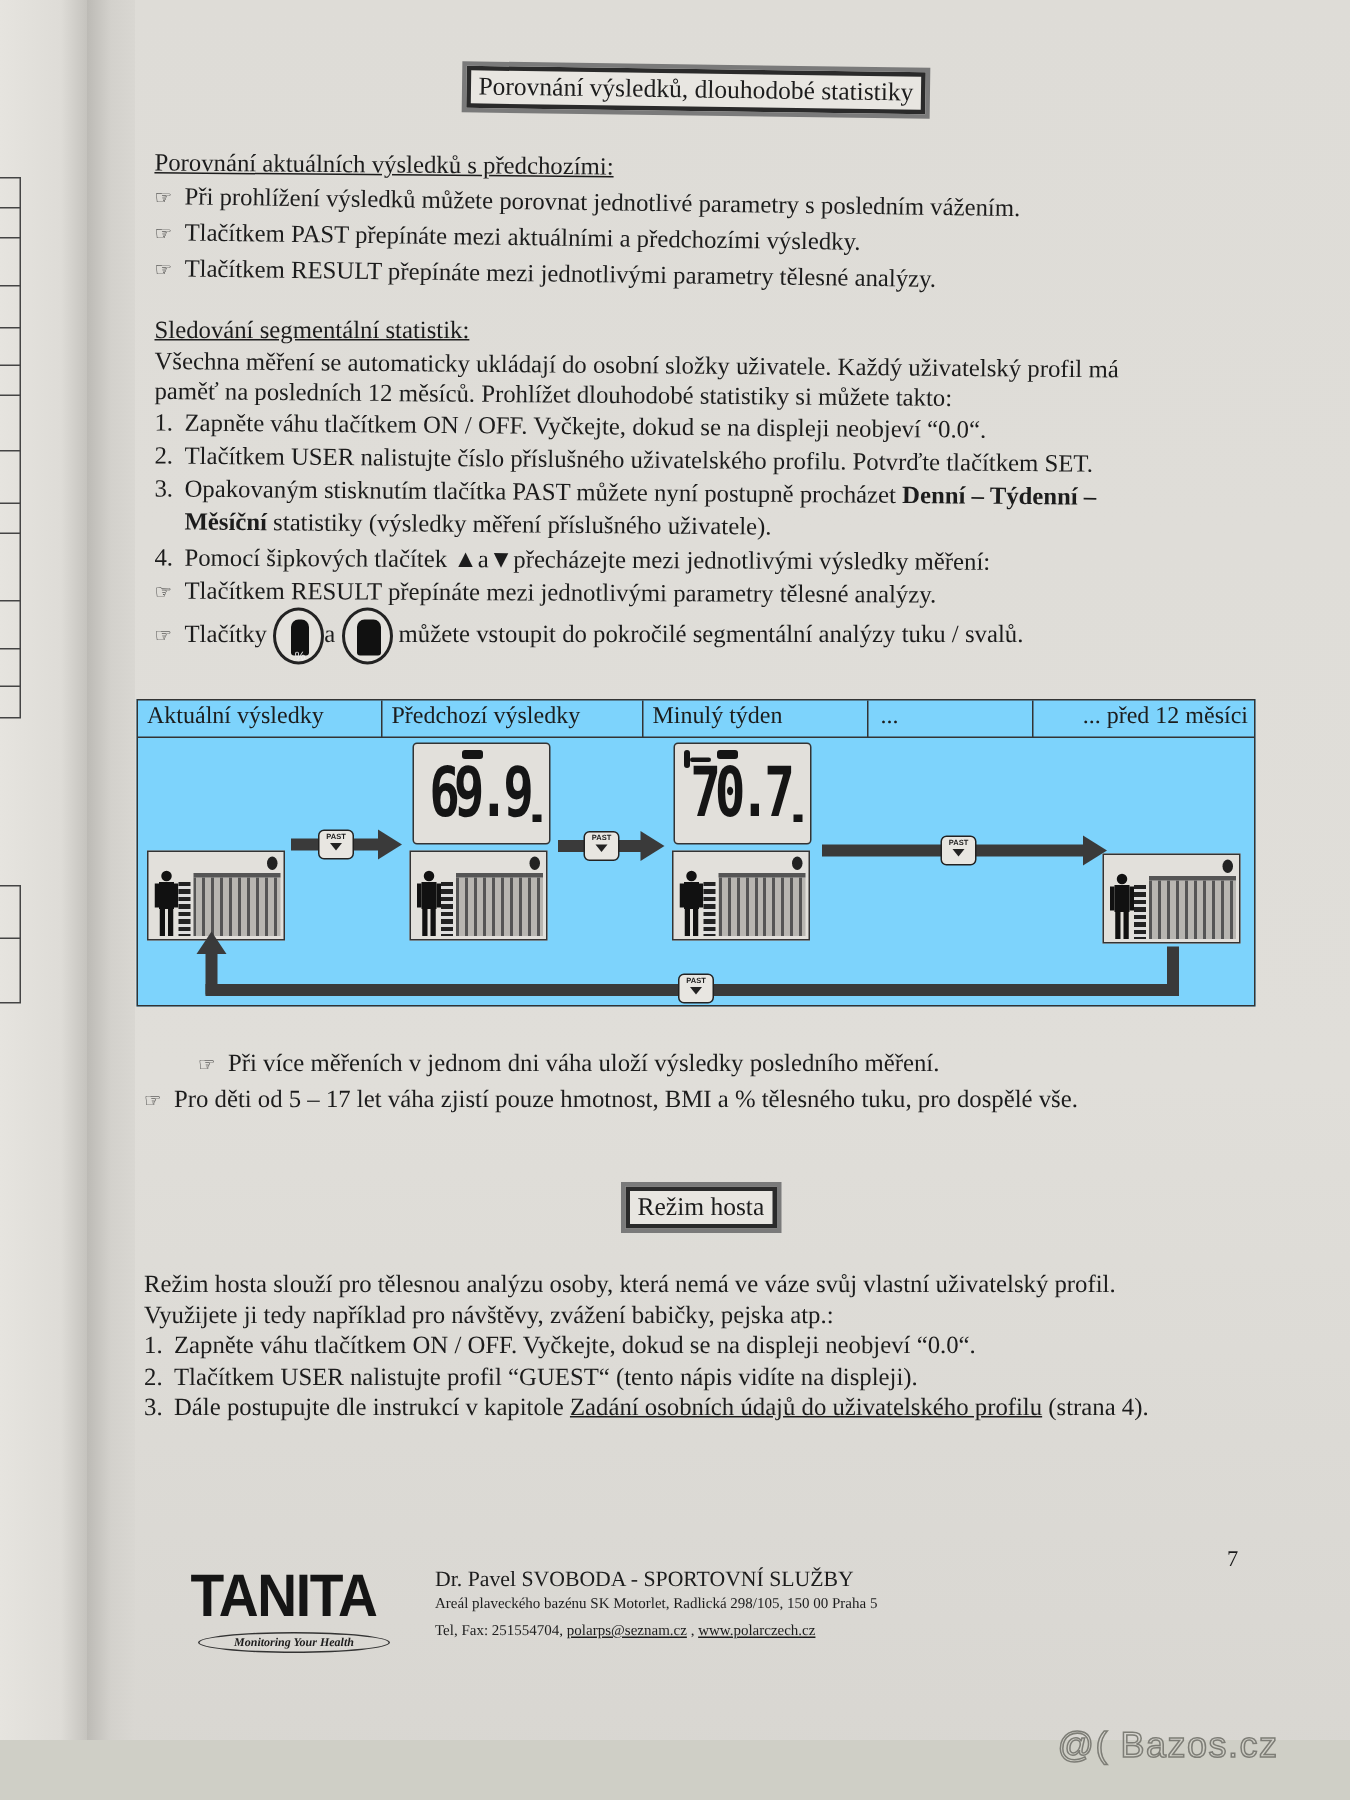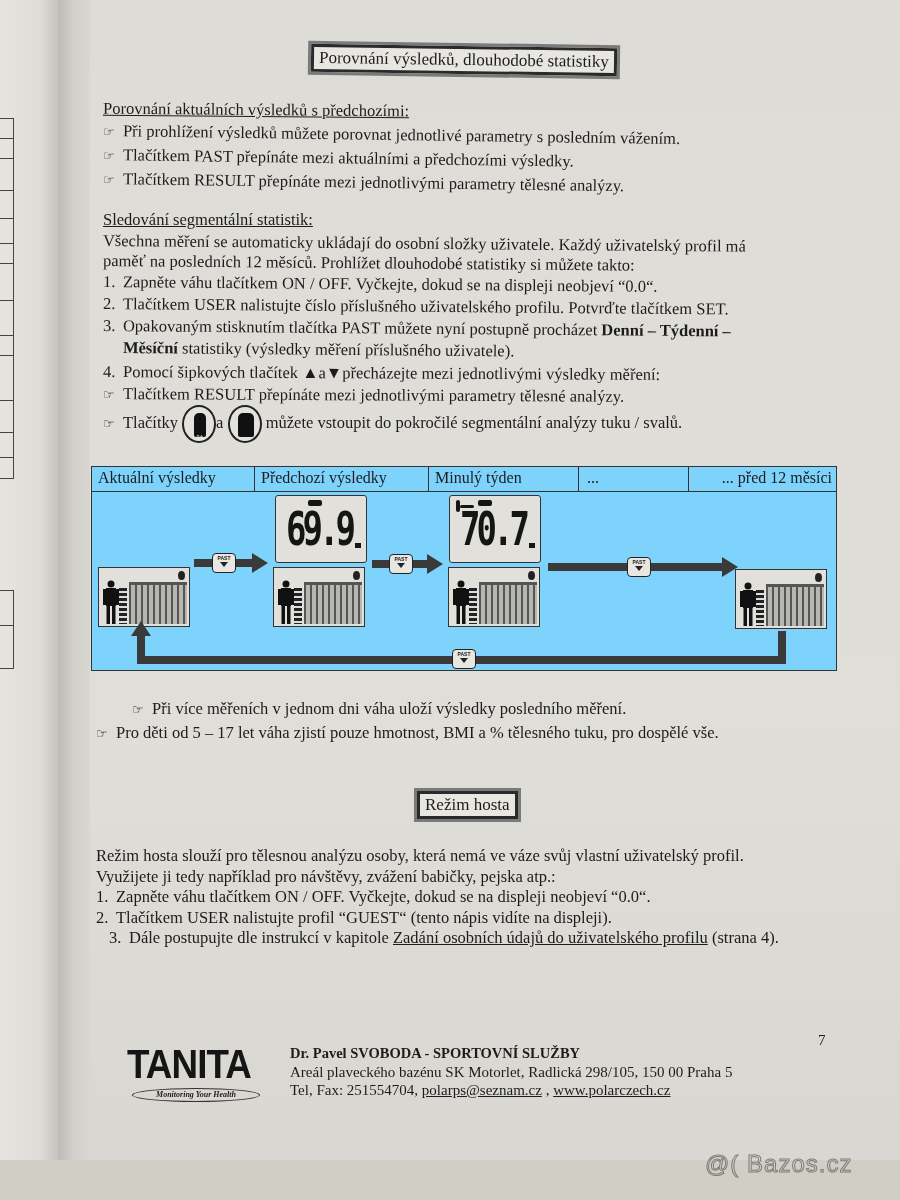--- a/index.html
+++ b/index.html
@@ -80,21 +80,21 @@
     }
     .past-btn .tri { display: block; width: 0; height: 0; margin: 0 auto; border-left: 4px solid transparent; border-right: 4px solid transparent; border-top: 5px solid #222; }
 
     .round-icon { display: inline-block; width: 34px; height: 38px; border: 2px solid #222; border-radius: 50%; vertical-align: middle; position: relative; background: #e4e2dd; }
     .round-icon .body { position: absolute; left: 10px; top: 6px; width: 12px; height: 24px; background: #111; border-radius: 5px 5px 2px 2px; }
     .round-icon .pct { position: absolute; left: 10px; top: 12px; width: 12px; color: #eee; font-size: 8px; text-align: center; font-family: "Liberation Sans", sans-serif; }
 
     
     .tanita { position: absolute; left: 127px; top: 1042px; font-family: "Liberation Sans", sans-serif; font-weight: bold; font-size: 40px; letter-spacing: -1px; transform: scaleX(0.92); transform-origin: left; color: #151515; }
     .tanita-tag { position: absolute; left: 132px; top: 1088px; width: 128px; height: 14px; border: 1px solid #333; border-radius: 50%; font-size: 8px; text-align: center; line-height: 12px; font-weight: bold; font-style: italic; }
-    .footer-line { position: absolute; left: 290px; font-size: 15px; white-space: nowrap; }
+    .footer-line { position: absolute; left: 290px; font-size: 10px; white-space: nowrap; }
     .footer-line a { color: inherit; text-decoration: underline; }
     .page-num { position: absolute; left: 818px; top: 1032px; font-size: 15px; }
   </style>
 </head>
 <body>
 
 <div class="left-page">
   <div class="tline" style="top:118px"></div>
   <div class="tline" style="top:138px"></div>
   <div class="tline" style="top:158px"></div>
@@ -238,23 +238,23 @@
 </div>
 
 <div class="line" style="left:96px;top:699px;margin-left:36px;"><span class="hand">☞</span><span>Při více měřeních v jednom dni váha uloží výsledky posledního měření.</span></div>
 <div class="line" style="left:96px;top:723px;"><span class="hand">☞</span><span>Pro děti od 5 – 17 let váha zjistí pouze hmotnost, BMI a % tělesného tuku, pro dospělé vše.</span></div>
 
 <div class="section-title" style="left:417px;top:791px;">Režim hosta</div>
 <div class="line" style="left:96px;top:846px;">Režim hosta slouží pro tělesnou analýzu osoby, která nemá ve váze svůj vlastní uživatelský profil.</div>
 <div class="line" style="left:96px;top:867px;">Využijete ji tedy například pro návštěvy, zvážení babičky, pejska atp.:</div>
 <div class="line" style="left:96px;top:887px;"><span class="num">1.</span><span>Zapněte váhu tlačítkem ON / OFF. Vyčkejte, dokud se na displeji neobjeví “0.0“.</span></div>
 <div class="line" style="left:96px;top:908px;"><span class="num">2.</span><span>Tlačítkem USER nalistujte profil “GUEST“ (tento nápis vidíte na displeji).</span></div>
-<div class="line" style="left:96px;top:928px;margin-left:13px;"><span class="num">3.</span><span>Dále postupujte dle instrukcí v kapitole </span><span style="text-decoration:underline">Zadání osobních údajů do uživatelského profilu</span><span> (strana 4).</span></div>
+<div class="line" style="left:96px;top:928px;"><span class="num">3.</span><span>Dále postupujte dle instrukcí v kapitole </span><span style="text-decoration:underline">Zadání osobních údajů do uživatelského profilu</span><span> (strana 4).</span></div>
 
 <div class="tanita">TANITA</div>
 <div class="tanita-tag">Monitoring Your Health</div>
-<div class="footer-line" style="top:1045px;font-weight:bold;font-size:14.5px;">Dr. Pavel  SVOBODA  -  SPORTOVNÍ  SLUŽBY</div>
+<div class="footer-line" style="top:1045px;font-weight:normal;font-size:14.5px;">Dr. Pavel  SVOBODA  -  SPORTOVNÍ  SLUŽBY</div>
 <div class="footer-line" style="top:1064px;">Areál plaveckého bazénu SK Motorlet, Radlická 298/105, 150 00 Praha 5</div>
 <div class="footer-line" style="top:1082px;"><span>Tel, Fax: 251554704, </span><a>polarps@seznam.cz</a><span> , </span><a>www.polarczech.cz</a></div>
 <div class="page-num">7</div>
 
 <div class="bottom-strip"></div>
 <div class="watermark">@( Bazos.cz</div>
 
 </body></html>

